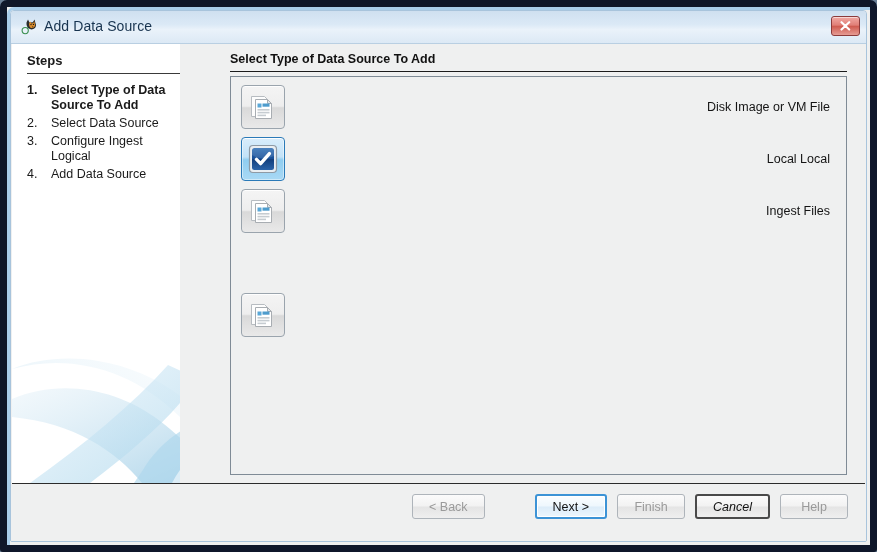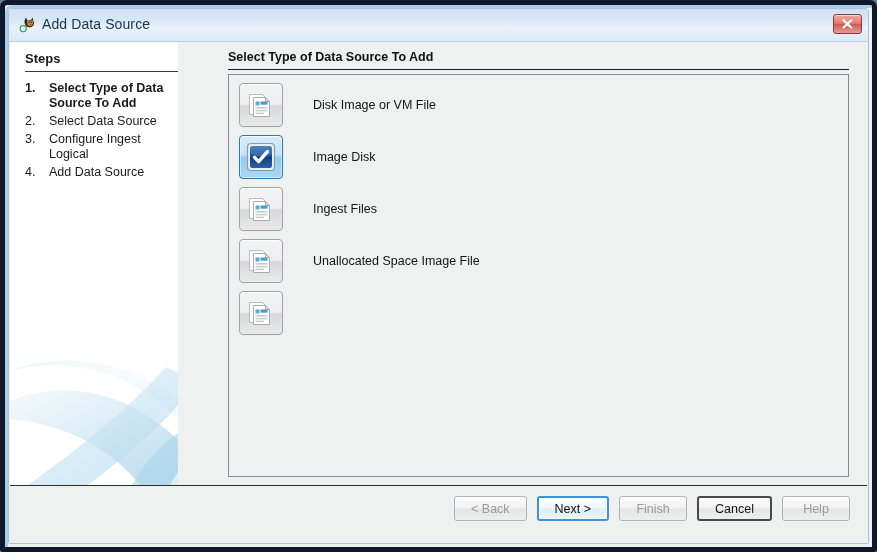--- a/index.html
+++ b/index.html
@@ -8,21 +8,21 @@
     width:877px;height:552px;overflow:hidden;
     font-family:"Liberation Sans","DejaVu Sans",sans-serif;
     background:#6a7f96;
     -webkit-font-smoothing:antialiased;
   }
 
   
   .window{
     position:absolute;left:0;top:0;width:877px;height:552px;
     box-sizing:border-box;
-    border:5px solid #0f172a;
+    border:7px solid #0f172a;
     border-radius:7px 7px 3px 3px;
     background:#eff0f0;
     overflow:hidden;
   }
   .frame-inner{
     position:absolute;left:3px;top:3px;right:3px;bottom:3px;
     border:1px solid #a8c4dc;
     border-radius:4px 4px 2px 2px;
     box-sizing:border-box;
     background:#eff0f0;
@@ -126,20 +126,21 @@
     background:#eff0f0;
     border:1px solid #7f8b96;
     box-sizing:border-box;
     overflow:hidden;
   }
 
   .src-item{
     position:absolute;left:10px;right:16px;height:44px;
     display:flex;align-items:center;
     cursor:pointer;
+    justify-content:space-between;
   }
   .tile{
     width:44px;height:44px;flex:0 0 44px;
     border:1px solid #9aa4ad;
     border-radius:4px;
     background:linear-gradient(to bottom,#f4f4f4 0%,#eeeeee 48%,#d9d9d9 52%,#e9e9e9 100%);
     box-sizing:border-box;
     display:flex;align-items:center;justify-content:center;
     box-shadow:inset 0 1px 0 rgba(255,255,255,.9);
   }
@@ -176,27 +177,29 @@
     background:linear-gradient(to bottom,#fbfbfb 0%,#f2f2f2 48%,#e4e4e4 52%,#efefef 100%);
     font-family:"Liberation Sans","DejaVu Sans",sans-serif;
     font-size:12.5px;color:#9a9a9a;
     display:flex;align-items:center;justify-content:center;
     cursor:default;
   }
   .btn.enabled{color:#121212;border-color:#9aa1a8;cursor:pointer;}
   .btn.default{
     border:2px solid #4a4a4a;border-radius:3px;
     font-weight:normal;
+    font-style:italic;
   }
   .btn.focused{
     border:2px solid #3c93d6;
     background:linear-gradient(to bottom,#fbfdff 0%,#eef7fd 48%,#dcecf9 52%,#ecf6fd 100%);
     color:#121212;
     box-shadow:inset 0 0 0 1px #ffffff;
     cursor:pointer;
+    margin-left:40px;
   }
 </style>
 </head>
 <body>
 
 <div class="window">
   <div class="frame-inner">
 
     <div class="titlebar">
       <span class="title-icon">
@@ -307,54 +310,39 @@
                     <stop offset="52%" stop-color="#123f7d"></stop>
                     <stop offset="100%" stop-color="#2a63a8"></stop>
                   </linearGradient>
                 </defs>
                 <rect x="2.5" y="2.5" width="27" height="27" rx="3.5" fill="#e9eef2" stroke="#8e9aa5" stroke-width="1.2"></rect>
                 <rect x="5" y="5" width="22" height="22" rx="2.5" fill="url(#bluechk)"></rect>
                 <path d="M5 5 h22 v8 C20 16 11 16 5 12 Z" fill="#ffffff" opacity=".13"></path>
                 <path d="M9.5 16.4 L13.6 20.6 L22.4 10.6" fill="none" stroke="#ffffff" stroke-width="3.4" stroke-linecap="round" stroke-linejoin="round"></path>
               </svg>
             </span>
-            <span class="src-label">Image Disk</span>
+            <span class="src-label">Local Local</span>
           </div>
 
           <div class="src-item" style="top:112px">
             <span class="tile">
               <svg width="30" height="30" viewBox="0 0 30 30">
                 <path d="M3.5 4.5 h13 l4 4 v16 h-17 Z" fill="#fdfdfd" stroke="#b7bcc1" stroke-width="1"></path>
                 <path d="M7.5 7.5 h12 l4 4 v15 h-16 Z" fill="#ffffff" stroke="#a8adb2" stroke-width="1"></path>
                 <path d="M19.5 7.5 l4 4 h-4 Z" fill="#e2e6e9" stroke="#a8adb2" stroke-width="1"></path>
                 <rect x="9.5" y="11.5" width="4" height="4" fill="#5aa8d8"></rect>
                 <rect x="14.5" y="11.5" width="7" height="3.2" fill="#4d9ccd"></rect>
                 <rect x="9.5" y="17" width="12" height="1.6" fill="#c6ccd1"></rect>
                 <rect x="9.5" y="19.8" width="12" height="1.6" fill="#c6ccd1"></rect>
                 <rect x="9.5" y="22.6" width="8.5" height="1.6" fill="#c6ccd1"></rect>
               </svg>
             </span>
             <span class="src-label">Ingest Files</span>
           </div>
 
-          <div class="src-item" style="top:164px">
-            <span class="tile">
-              <svg width="30" height="30" viewBox="0 0 30 30">
-                <path d="M3.5 4.5 h13 l4 4 v16 h-17 Z" fill="#fdfdfd" stroke="#b7bcc1" stroke-width="1"></path>
-                <path d="M7.5 7.5 h12 l4 4 v15 h-16 Z" fill="#ffffff" stroke="#a8adb2" stroke-width="1"></path>
-                <path d="M19.5 7.5 l4 4 h-4 Z" fill="#e2e6e9" stroke="#a8adb2" stroke-width="1"></path>
-                <rect x="9.5" y="11.5" width="4" height="4" fill="#5aa8d8"></rect>
-                <rect x="14.5" y="11.5" width="7" height="3.2" fill="#4d9ccd"></rect>
-                <rect x="9.5" y="17" width="12" height="1.6" fill="#c6ccd1"></rect>
-                <rect x="9.5" y="19.8" width="12" height="1.6" fill="#c6ccd1"></rect>
-                <rect x="9.5" y="22.6" width="8.5" height="1.6" fill="#c6ccd1"></rect>
-              </svg>
-            </span>
-            <span class="src-label">Unallocated Space Image File</span>
-          </div>
 
           <div class="src-item" style="top:216px">
             <span class="tile">
               <svg width="30" height="30" viewBox="0 0 30 30">
                 <path d="M3.5 4.5 h13 l4 4 v16 h-17 Z" fill="#fdfdfd" stroke="#b7bcc1" stroke-width="1"></path>
                 <path d="M7.5 7.5 h12 l4 4 v15 h-16 Z" fill="#ffffff" stroke="#a8adb2" stroke-width="1"></path>
                 <path d="M19.5 7.5 l4 4 h-4 Z" fill="#e2e6e9" stroke="#a8adb2" stroke-width="1"></path>
                 <rect x="9.5" y="11.5" width="4" height="4" fill="#5aa8d8"></rect>
                 <rect x="14.5" y="11.5" width="7" height="3.2" fill="#4d9ccd"></rect>
                 <rect x="9.5" y="17" width="12" height="1.6" fill="#c6ccd1"></rect>

